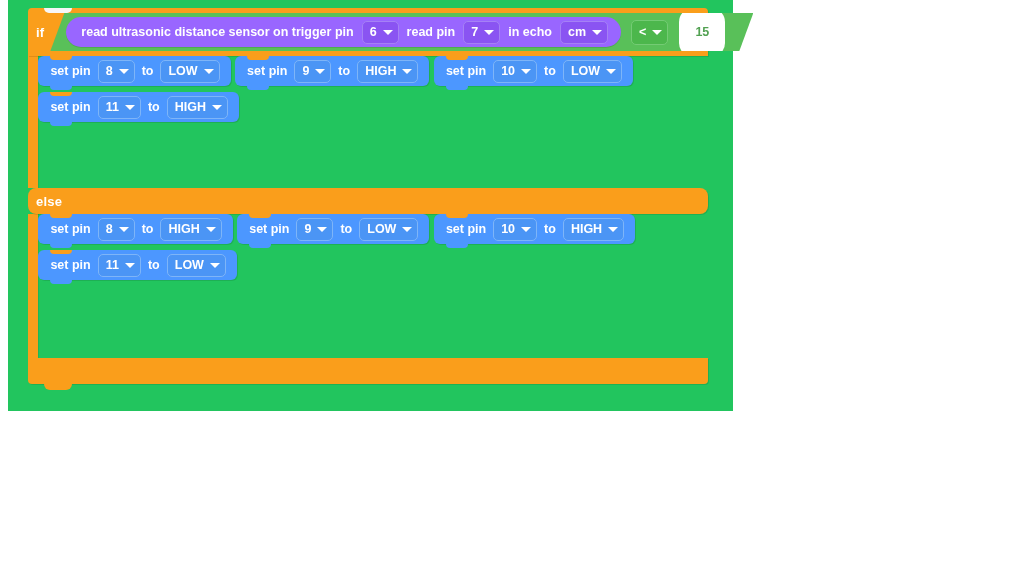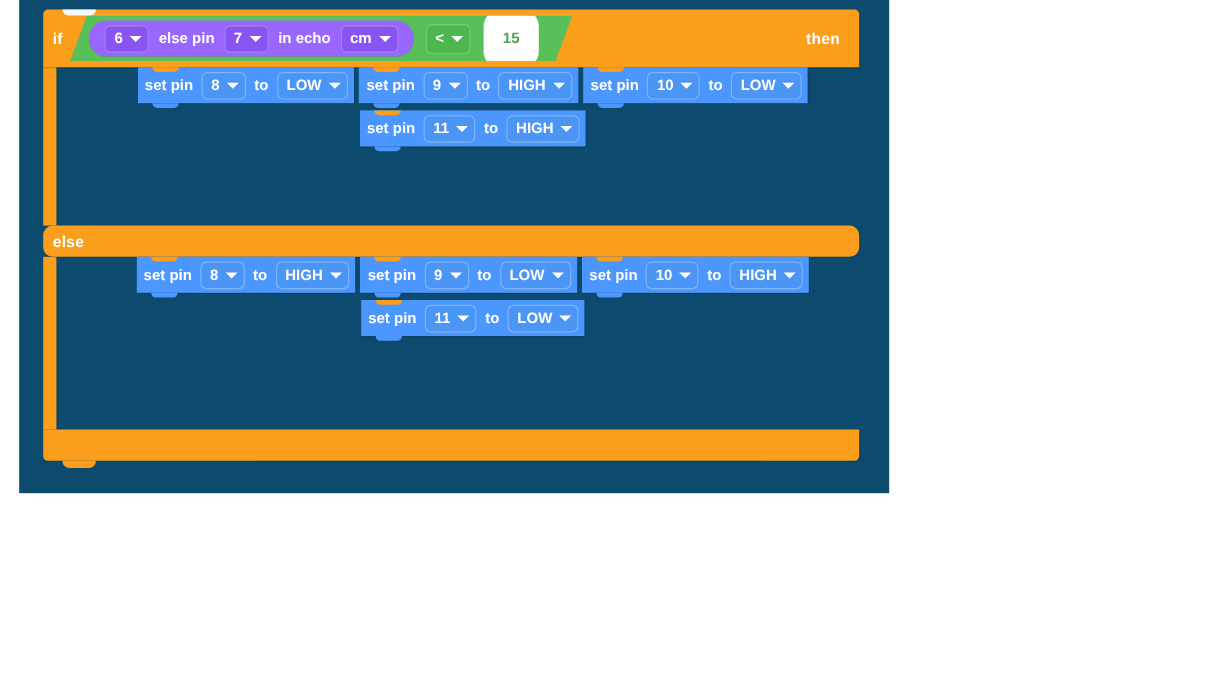--- a/index.html
+++ b/index.html
@@ -5,25 +5,24 @@
   html, body {
     margin: 0;
     padding: 0;
     background: #ffffff;
     font-family: "Liberation Sans", sans-serif;
   }
   body { width: 1009px; height: 576px; overflow: hidden; position: relative; }
 
   #workspace {
     position: absolute;
-    left: 16px; top: 0;
+    left: 8px; top: 0;
     width: 725px;
     height: 411px;
-    background: #0c4a6e;
-    text-align: center;
+    background: #22c55e;
   }
 
   
   .if-block { position: absolute; left: 20px; top: 8px; }
 
   .bar {
     background: #fa9e1b;
     position: relative;
     box-shadow: 1px 1px 0 rgba(0,0,0,0.10);
   }
@@ -157,24 +156,24 @@
     margin: 0 4px 0 8px;
     color: #52a152;
     font-size: 12.5px;
     font-weight: bold;
   }
 
   
   .cmd {
     background: #4c97ff;
     height: 30px;
-    border-radius: 0;
+    border-radius: 6px;
     display: inline-flex;
     align-items: center;
-    padding: 0 2px;
+    padding: 0 8px;
     margin-bottom: 6px;
     position: relative;
     box-shadow: 1px 1px 0 rgba(0,0,0,0.10);
   }
   .cmd::before {
     content: "";
     position: absolute;
     left: 12px; top: 0;
     width: 22px; height: 4px;
     background: #fa9e1b;
@@ -205,25 +204,26 @@
 <div id="workspace">
 
   <div class="if-block">
 
     <div class="bar if-head">
       <span class="kw">if</span>
 
       <div class="bool">
         <div class="bool-inner">
           <div class="reporter">
+            <span class="rep-label">read ultrasonic distance sensor on trigger pin</span>
             <span class="dd dd-purple">
               <span>6</span>
               <span class="caret"></span>
             </span>
-            <span class="rep-label">else pin</span>
+            <span class="rep-label">read pin</span>
             <span class="dd dd-purple">
               <span>7</span>
               <span class="caret"></span>
             </span>
             <span class="rep-label">in echo</span>
             <span class="dd dd-purple">
               <span>cm</span>
               <span class="caret"></span>
             </span>
           </div>

